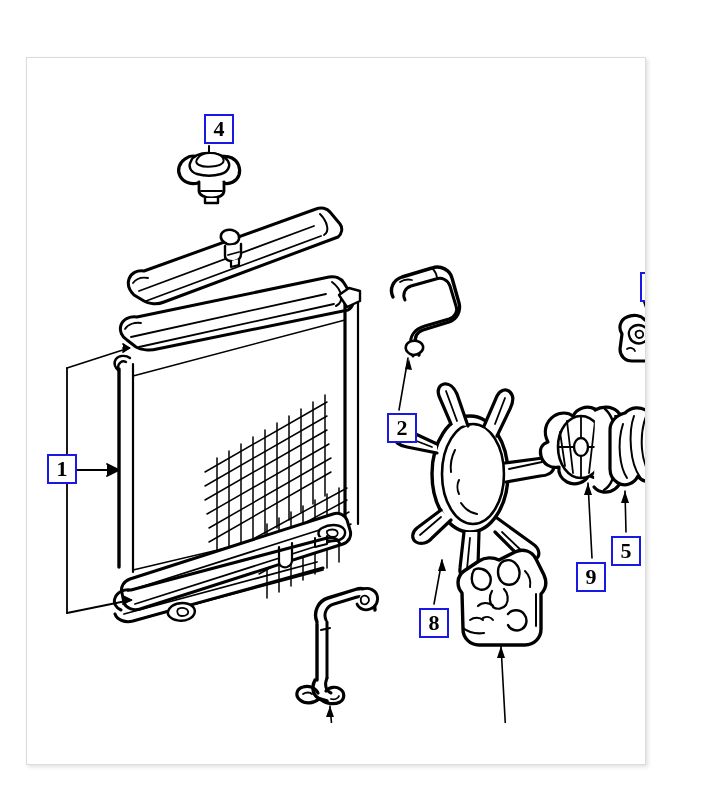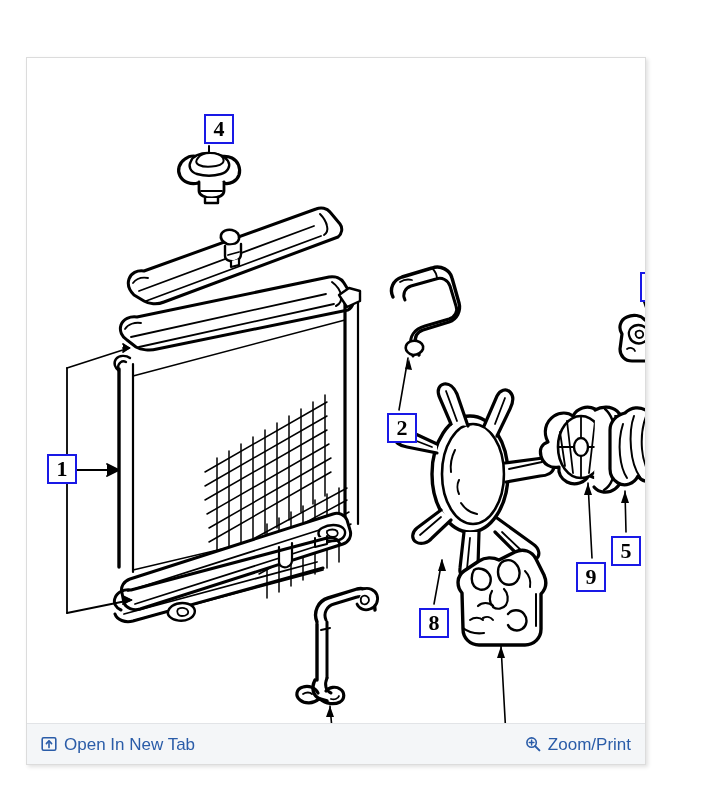--- a/index.html
+++ b/index.html
@@ -418,38 +418,13 @@
         <div class="callout" style="left: 360px; top: 355px; width: 30px; height: 30px; border-color: rgb(25, 25, 230);">2</div>
         <div class="callout" style="left: 177px; top: 56px; width: 30px; height: 30px; border-color: rgb(25, 25, 230);">4</div>
         <div class="callout" style="left: 584px; top: 478px; width: 30px; height: 30px; border-color: rgb(25, 25, 230);">5</div>
         <div class="callout" style="left: 613px; top: 214px; width: 30px; height: 30px; border-color: rgb(25, 25, 230);">6</div>
         <div class="callout" style="left: 392px; top: 550px; width: 30px; height: 30px; border-color: rgb(25, 25, 230);">8</div>
         <div class="callout" style="left: 549px; top: 504px; width: 30px; height: 30px; border-color: rgb(25, 25, 230);">9</div>
       </div>
 
   </div>
 
-  <div id="footer-bar">
-
-    <div class="footer-action">
-      <span class="footer-icon">
-        <svg width="16" height="16" viewBox="0 0 16 16" aria-hidden="true">
-          <rect x="1.2" y="1.8" width="13.6" height="12.4" rx="1.4" fill="none" stroke="#2a5ca8" stroke-width="1.6"></rect>
-          <path d="M8,11.6 L8,5.4" stroke="#2a5ca8" stroke-width="1.6" stroke-linecap="round"></path>
-          <path d="M5.4,7.6 L8,4.8 L10.6,7.6" fill="none" stroke="#2a5ca8" stroke-width="1.6" stroke-linecap="round" stroke-linejoin="round"></path>
-        </svg>
-      </span>
-      <span class="footer-label">Open In New Tab</span>
-    </div>
-
-    <div class="footer-action">
-      <span class="footer-icon">
-        <svg width="16" height="16" viewBox="0 0 16 16" aria-hidden="true">
-          <circle cx="6.6" cy="6.6" r="4.7" fill="none" stroke="#2a5ca8" stroke-width="1.6"></circle>
-          <path d="M6.6,4.3 L6.6,8.9 M4.3,6.6 L8.9,6.6" stroke="#2a5ca8" stroke-width="1.5" stroke-linecap="round"></path>
-          <path d="M10.1,10.1 L14.4,14.4" stroke="#2a5ca8" stroke-width="2" stroke-linecap="round"></path>
-        </svg>
-      </span>
-      <span class="footer-label">Zoom/Print</span>
-    </div>
-
-  </div>
 </div>
 
 </body></html>

